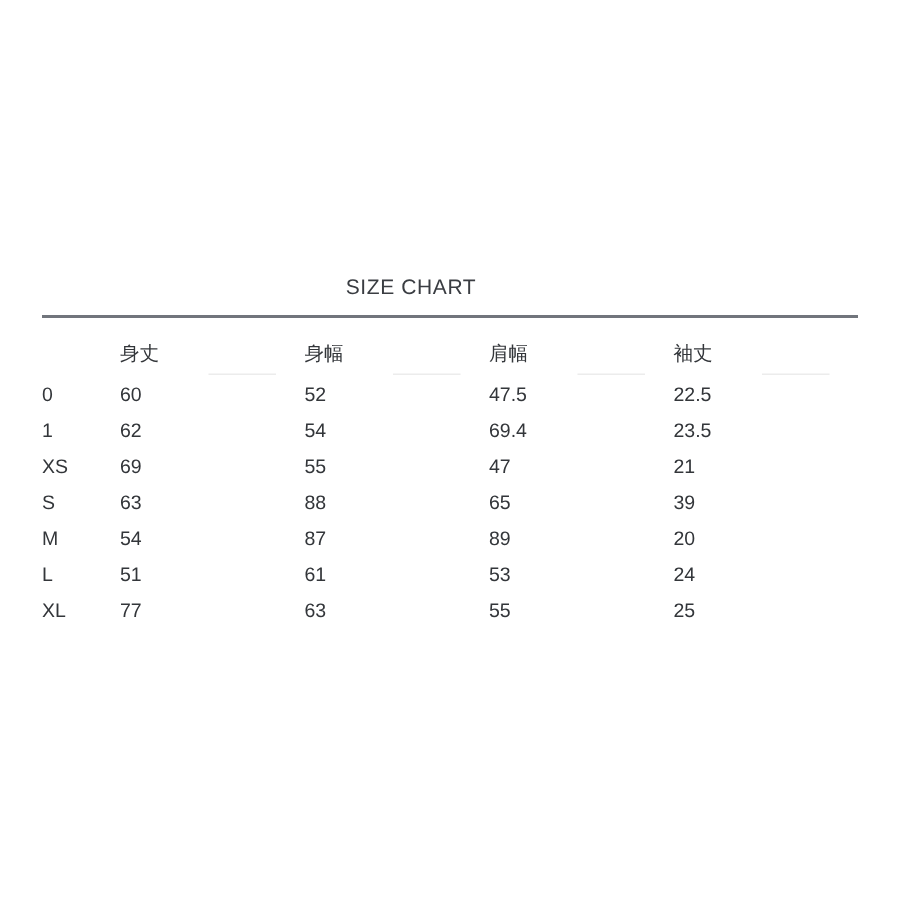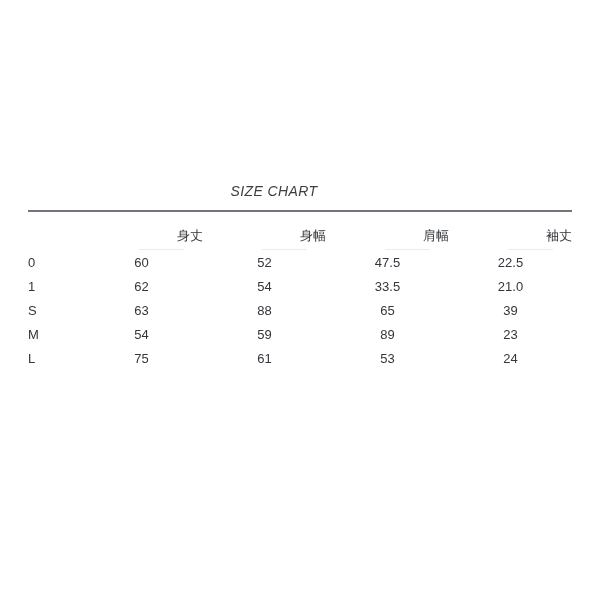--- a/index.html
+++ b/index.html
@@ -19,21 +19,20 @@
     position: absolute;
     top: 183px; left: 0;
     width: 548px;
     margin: 0;
     text-align: center;
     font-size: 14px;
     font-weight: 400;
     letter-spacing: 0.4px;
     line-height: 16px;
     color: #3a3d42;
-    font-style: italic;
   }
   .rule {
     position: absolute;
     top: 210px; left: 28px;
     width: 544px; height: 2px;
     background: #71757c;
   }
   table.size-chart {
     position: absolute;
     top: 212px; left: 28px;
@@ -42,34 +41,34 @@
     table-layout: fixed;
   }
   th, td { padding: 0; margin: 0; font-weight: 400; }
   thead th { height: 39px; vertical-align: top; }
   .th-label {
     display: block;
     padding-top: 16px;
     font-size: 13px;
     line-height: 15px;
     color: #33363a;
-    text-align: right;
+    text-align: left;
   }
   .th-underline {
     display: block;
     width: 45px; height: 1px;
     background: #ececec;
     margin: 6px 0 0 59px;
   }
   tbody td {
     height: 24px;
     font-size: 13px;
     line-height: 24px;
     color: #33363a;
-    text-align: center;
+    text-align: left;
     white-space: nowrap;
   }
   tbody td.row-label,
   thead th.corner {
     text-align: left;
   }
 </style>
 </head>
 <body>
 
@@ -113,40 +112,54 @@
         <td class="row-label">0</td>
         <td>60</td>
         <td>52</td>
         <td>47.5</td>
         <td>22.5</td>
       </tr>
       <tr>
         <td class="row-label">1</td>
         <td>62</td>
         <td>54</td>
-        <td>33.5</td>
-        <td>21.0</td>
+        <td>69.4</td>
+        <td>23.5</td>
+      </tr>
+      <tr>
+        <td class="row-label">XS</td>
+        <td>69</td>
+        <td>55</td>
+        <td>47</td>
+        <td>21</td>
       </tr>
       <tr>
         <td class="row-label">S</td>
         <td>63</td>
         <td>88</td>
         <td>65</td>
         <td>39</td>
       </tr>
       <tr>
         <td class="row-label">M</td>
         <td>54</td>
-        <td>59</td>
+        <td>87</td>
         <td>89</td>
-        <td>23</td>
+        <td>20</td>
       </tr>
       <tr>
         <td class="row-label">L</td>
-        <td>75</td>
+        <td>51</td>
         <td>61</td>
         <td>53</td>
         <td>24</td>
+      </tr>
+      <tr>
+        <td class="row-label">XL</td>
+        <td>77</td>
+        <td>63</td>
+        <td>55</td>
+        <td>25</td>
       </tr>
     </tbody>
   </table>
 
 </div>
 
 </body></html>

